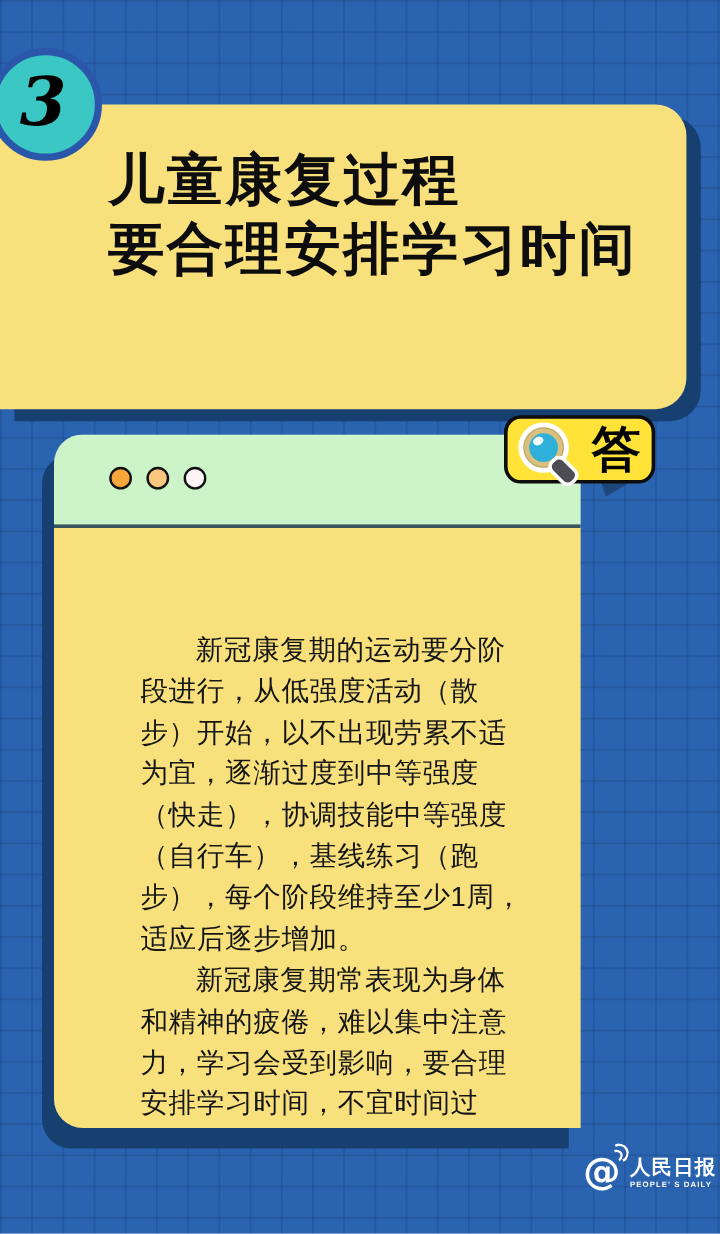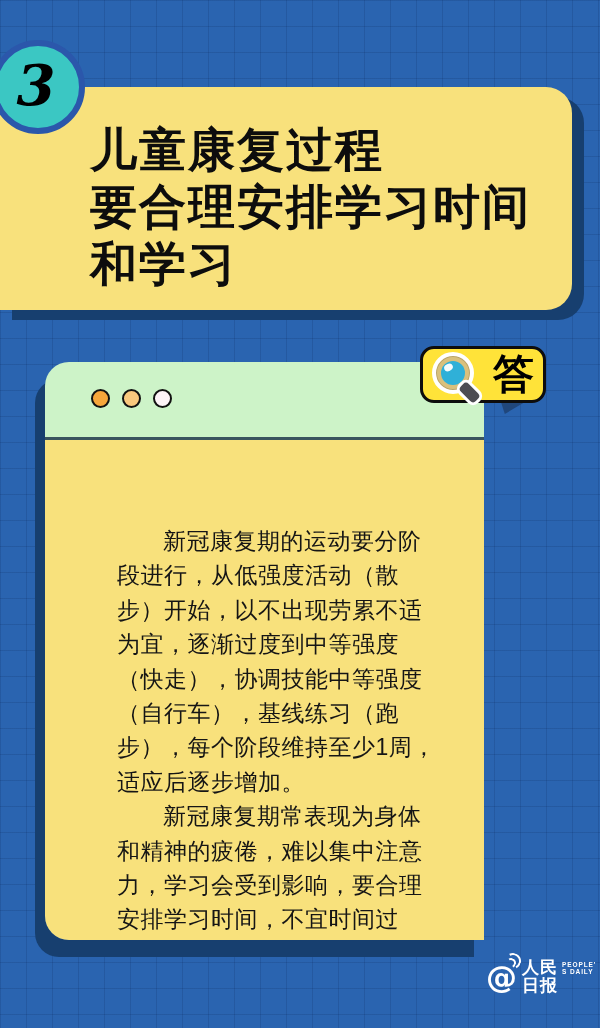--- a/index.html
+++ b/index.html
@@ -8,21 +8,21 @@
     position:relative;width:600px;height:1028px;overflow:hidden;
     background-color:#2a64b0;
     background-image:
       linear-gradient(rgba(14,46,98,.20) 1.5px, transparent 1.5px),
       linear-gradient(90deg, rgba(14,46,98,.20) 1.5px, transparent 1.5px);
     background-size:26px 26px;
   }
 
   
   .title-card{
-    position:absolute;left:0;top:87px;width:572px;height:223px;
+    position:absolute;left:0;top:87px;width:572px;height:254px;
     background:#f8e17c;border-radius:0 26px 26px 0;
     box-shadow:12px 10px 0 0 #173f6f;z-index:2;
   }
   .title-text{
     padding:34px 14px 0 90px;
     font-size:47px;line-height:57px;font-weight:900;color:#0d0d0d;
     letter-spacing:2px;
   }
 
   .num-circle{
@@ -97,34 +97,33 @@
   .logo-at .at{
     font-size:31px;font-weight:700;line-height:36px;color:#fff;
     font-family:"DejaVu Sans",sans-serif;
   }
   .wave{
     position:absolute;border:2px solid transparent;border-radius:50%;
     border-top-color:#fff;border-right-color:#fff;transform:rotate(18deg);
   }
   .wave.w1{width:6px;height:6px;right:1px;top:-1px;}
   .wave.w2{width:12px;height:12px;right:-4px;top:-6px;}
-  .logo-txt{display:flex;}
+  .logo-txt{display:flex;flex-direction:column;}
   .logo-cn{font-size:17px;font-weight:900;letter-spacing:1px;line-height:18px;}
   .logo-en{font-size:6.5px;font-weight:700;letter-spacing:.9px;margin-top:2px;}
 </style>
 </head>
 <body>
 
 <div class="canvas">
 
   <div class="title-card">
     <div class="title-text">
       <div>儿童康复过程</div>
       <div>要合理安排学习时间</div>
-      <div>和学习</div>
     </div>
   </div>
 
   <div class="num-circle">
     <span>3</span>
   </div>
 
   <div class="answer-card">
     <div class="card-head">
       <div class="dots">

